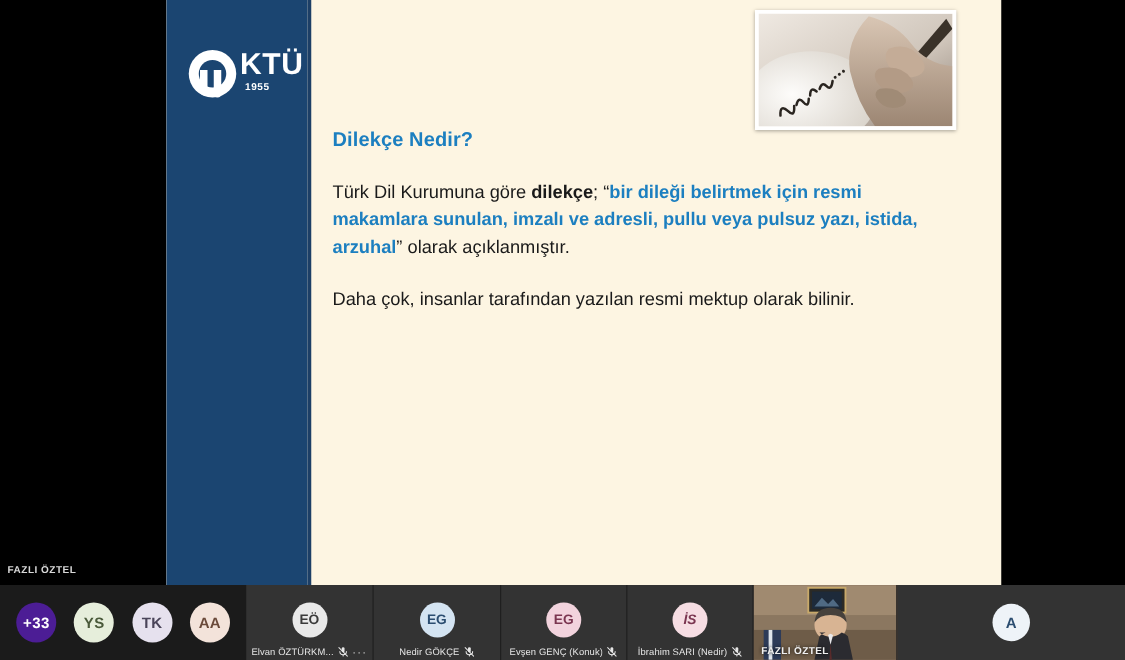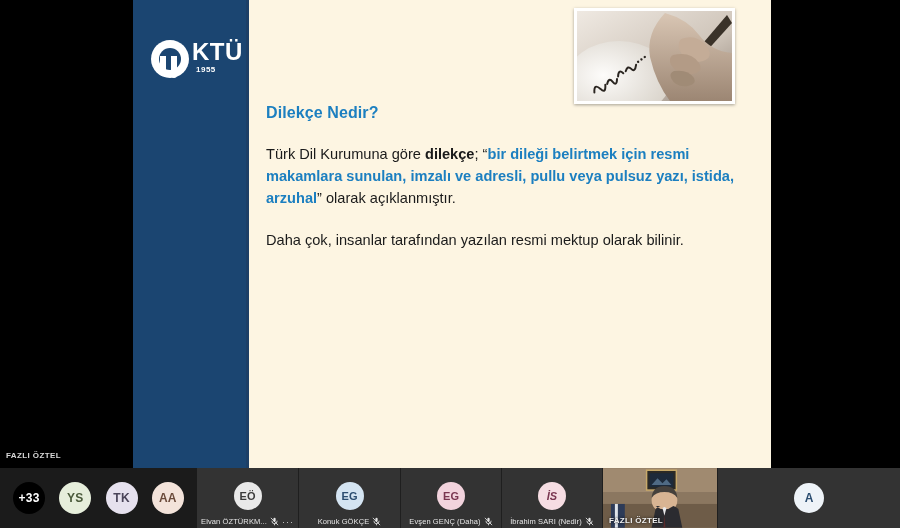--- a/index.html
+++ b/index.html
@@ -28,20 +28,21 @@
 
   
   #slide {
     position: absolute;
     left: 133px;
     top: 0;
     width: 638px;
     height: 468px;
     background: #fdf5e2;
     overflow: hidden;
+    padding-left: 30px;
   }
 
   
   #slide-sidebar {
     position: absolute;
     left: 0;
     top: 0;
     width: 113px;
     height: 468px;
     background: #1b4571;
@@ -406,21 +407,21 @@
     </div>
 
   </div>
 
   <div id="share-presenter-label">FAZLI ÖZTEL</div>
 </div>
 
 <div id="filmstrip">
 
   <div id="overflow-avatars">
-      <div class="mini-avatar" style="background: #000000; color: rgb(255, 255, 255);">+33</div>
+      <div class="mini-avatar" style="background: #4c1d95; color: rgb(255, 255, 255);">+33</div>
       <div class="mini-avatar" style="background: rgb(230, 238, 219); color: rgb(74, 90, 58);">YS</div>
       <div class="mini-avatar" style="background: rgb(230, 225, 238); color: rgb(74, 68, 89);">TK</div>
       <div class="mini-avatar" style="background: rgb(243, 227, 218); color: rgb(106, 74, 58);">AA</div>
     </div>
 
   <div id="tiles-host" style="display:flex;flex:0 0 auto;">
       <div class="tile" style="width: 102px; flex-basis: 102px;">
         <div class="tile-avatar" style="background: rgb(233, 233, 233); color: rgb(59, 59, 59);">EÖ</div>
         <div class="tile-footer">
           <span class="tile-name">Elvan ÖZTÜRKM...</span>
@@ -429,33 +430,33 @@
               <path d="M5 11a7 7 0 0 0 14 0"></path>
               <path d="M12 18v3"></path>
               <path d="M3 3l18 18" stroke="#e6e6e6"></path>
             </svg></span>
           <span class="more-icon">···</span>
         </div>
       </div>
       <div class="tile" style="width: 102px; flex-basis: 102px;">
         <div class="tile-avatar" style="background: rgb(212, 228, 242); color: rgb(43, 77, 112);">EG</div>
         <div class="tile-footer">
-          <span class="tile-name">Konuk GÖKÇE</span>
+          <span class="tile-name">Nedir GÖKÇE</span>
           <span class="mic-icon"><svg width="9" height="9" viewBox="0 0 24 24" fill="none" stroke="#e6e6e6" stroke-width="2.2" stroke-linecap="round">
               <rect x="9" y="2" width="6" height="11" rx="3" fill="#e6e6e6" stroke="none"></rect>
               <path d="M5 11a7 7 0 0 0 14 0"></path>
               <path d="M12 18v3"></path>
               <path d="M3 3l18 18" stroke="#e6e6e6"></path>
             </svg></span>
         </div>
       </div>
       <div class="tile" style="width: 101px; flex-basis: 101px;">
         <div class="tile-avatar" style="background: rgb(242, 211, 221); color: rgb(122, 53, 80);">EG</div>
         <div class="tile-footer">
-          <span class="tile-name">Evşen GENÇ (Daha)</span>
+          <span class="tile-name">Evşen GENÇ (Konuk)</span>
           <span class="mic-icon"><svg width="9" height="9" viewBox="0 0 24 24" fill="none" stroke="#e6e6e6" stroke-width="2.2" stroke-linecap="round">
               <rect x="9" y="2" width="6" height="11" rx="3" fill="#e6e6e6" stroke="none"></rect>
               <path d="M5 11a7 7 0 0 0 14 0"></path>
               <path d="M12 18v3"></path>
               <path d="M3 3l18 18" stroke="#e6e6e6"></path>
             </svg></span>
         </div>
       </div>
       <div class="tile" style="width: 101px; flex-basis: 101px;">
         <div class="tile-avatar" style="background: rgb(246, 221, 227); color: rgb(122, 53, 80); font-style: italic;">İS</div>

